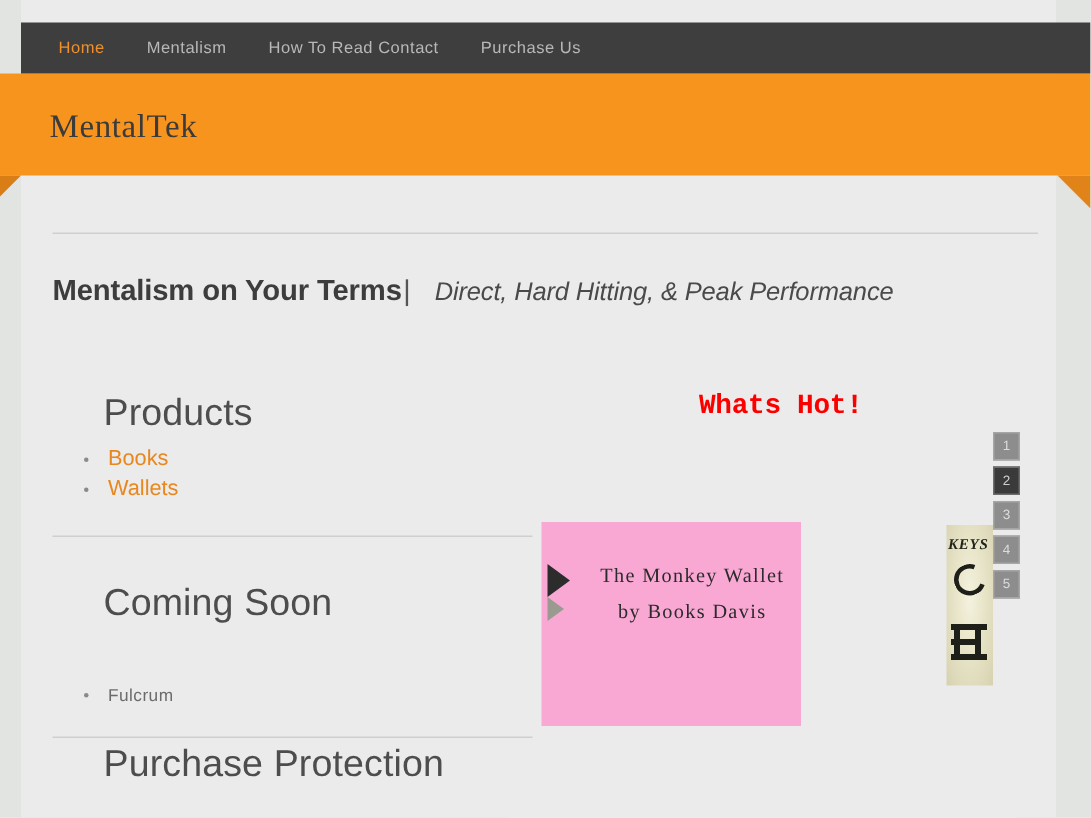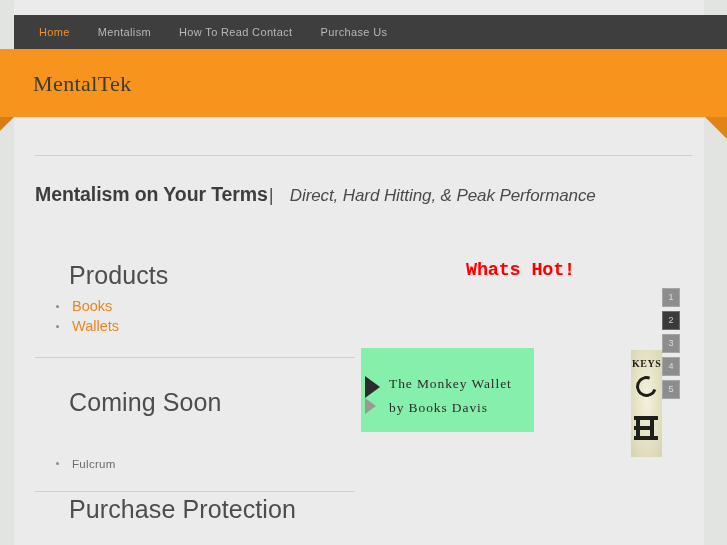--- a/index.html
+++ b/index.html
@@ -225,23 +225,24 @@
     white-space: nowrap;
     font-family: Liberation Mono, monospace;
   }
 
   
   .slider {
     position: absolute;
     left: 347px;
     top: 214px;
     width: 173px;
-    height: 84px;
-    background: #86efac;
+    height: 136px;
+    background: #f9a8d4;
     overflow: hidden;
+    text-align: center;
   }
   .slide-caption {
     position: absolute;
     left: 28px;
     top: 24px;
     width: 145px;
     font-family: "Liberation Serif", serif;
     font-size: 13.5px;
     color: #2b2b2b;
     line-height: 24px;
@@ -283,20 +284,21 @@
   }
   .keys-thumb .keys-word {
     position: absolute;
     top: 8px;
     left: 1px;
     font-family: "Liberation Serif", serif;
     font-size: 10px;
     font-weight: bold;
     color: #23231c;
     letter-spacing: 0.5px;
+    font-style: italic;
   }
   .keys-thumb .glyph-ring {
     position: absolute;
     left: 5px;
     top: 26px;
     width: 21px;
     height: 21px;
     border: 3px solid #1f1f19;
     border-radius: 50%;
     border-right-color: transparent;

